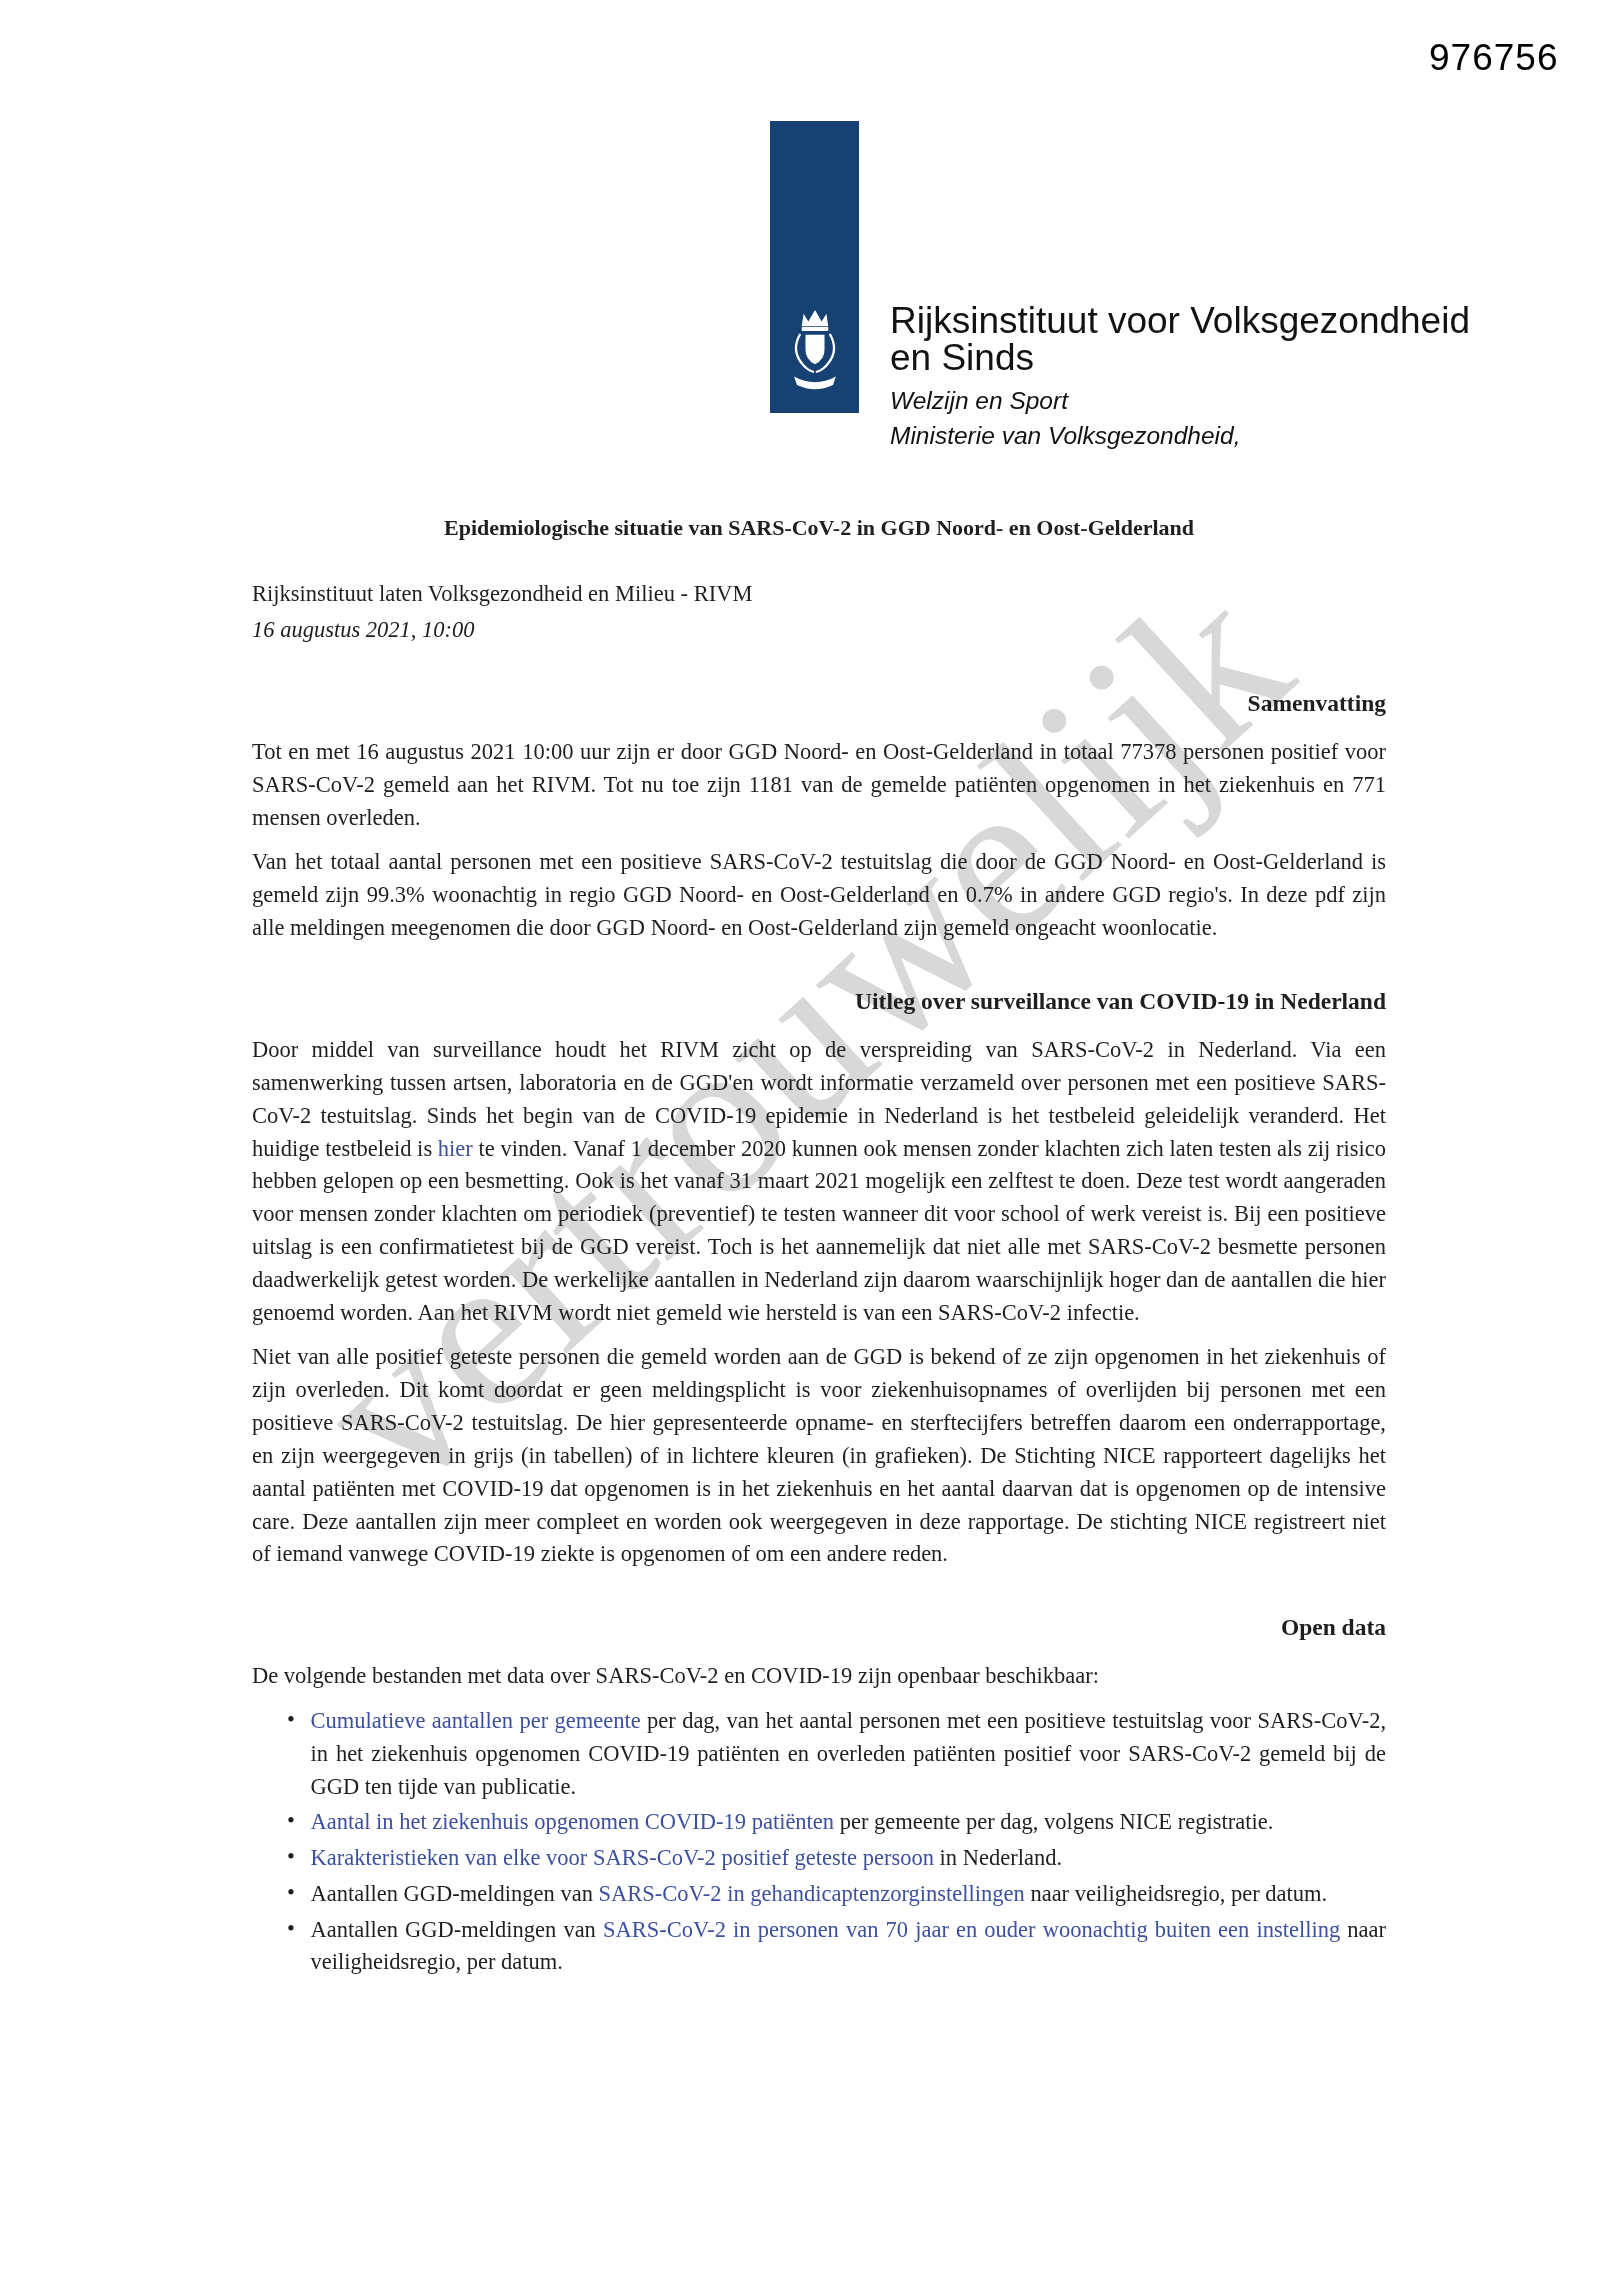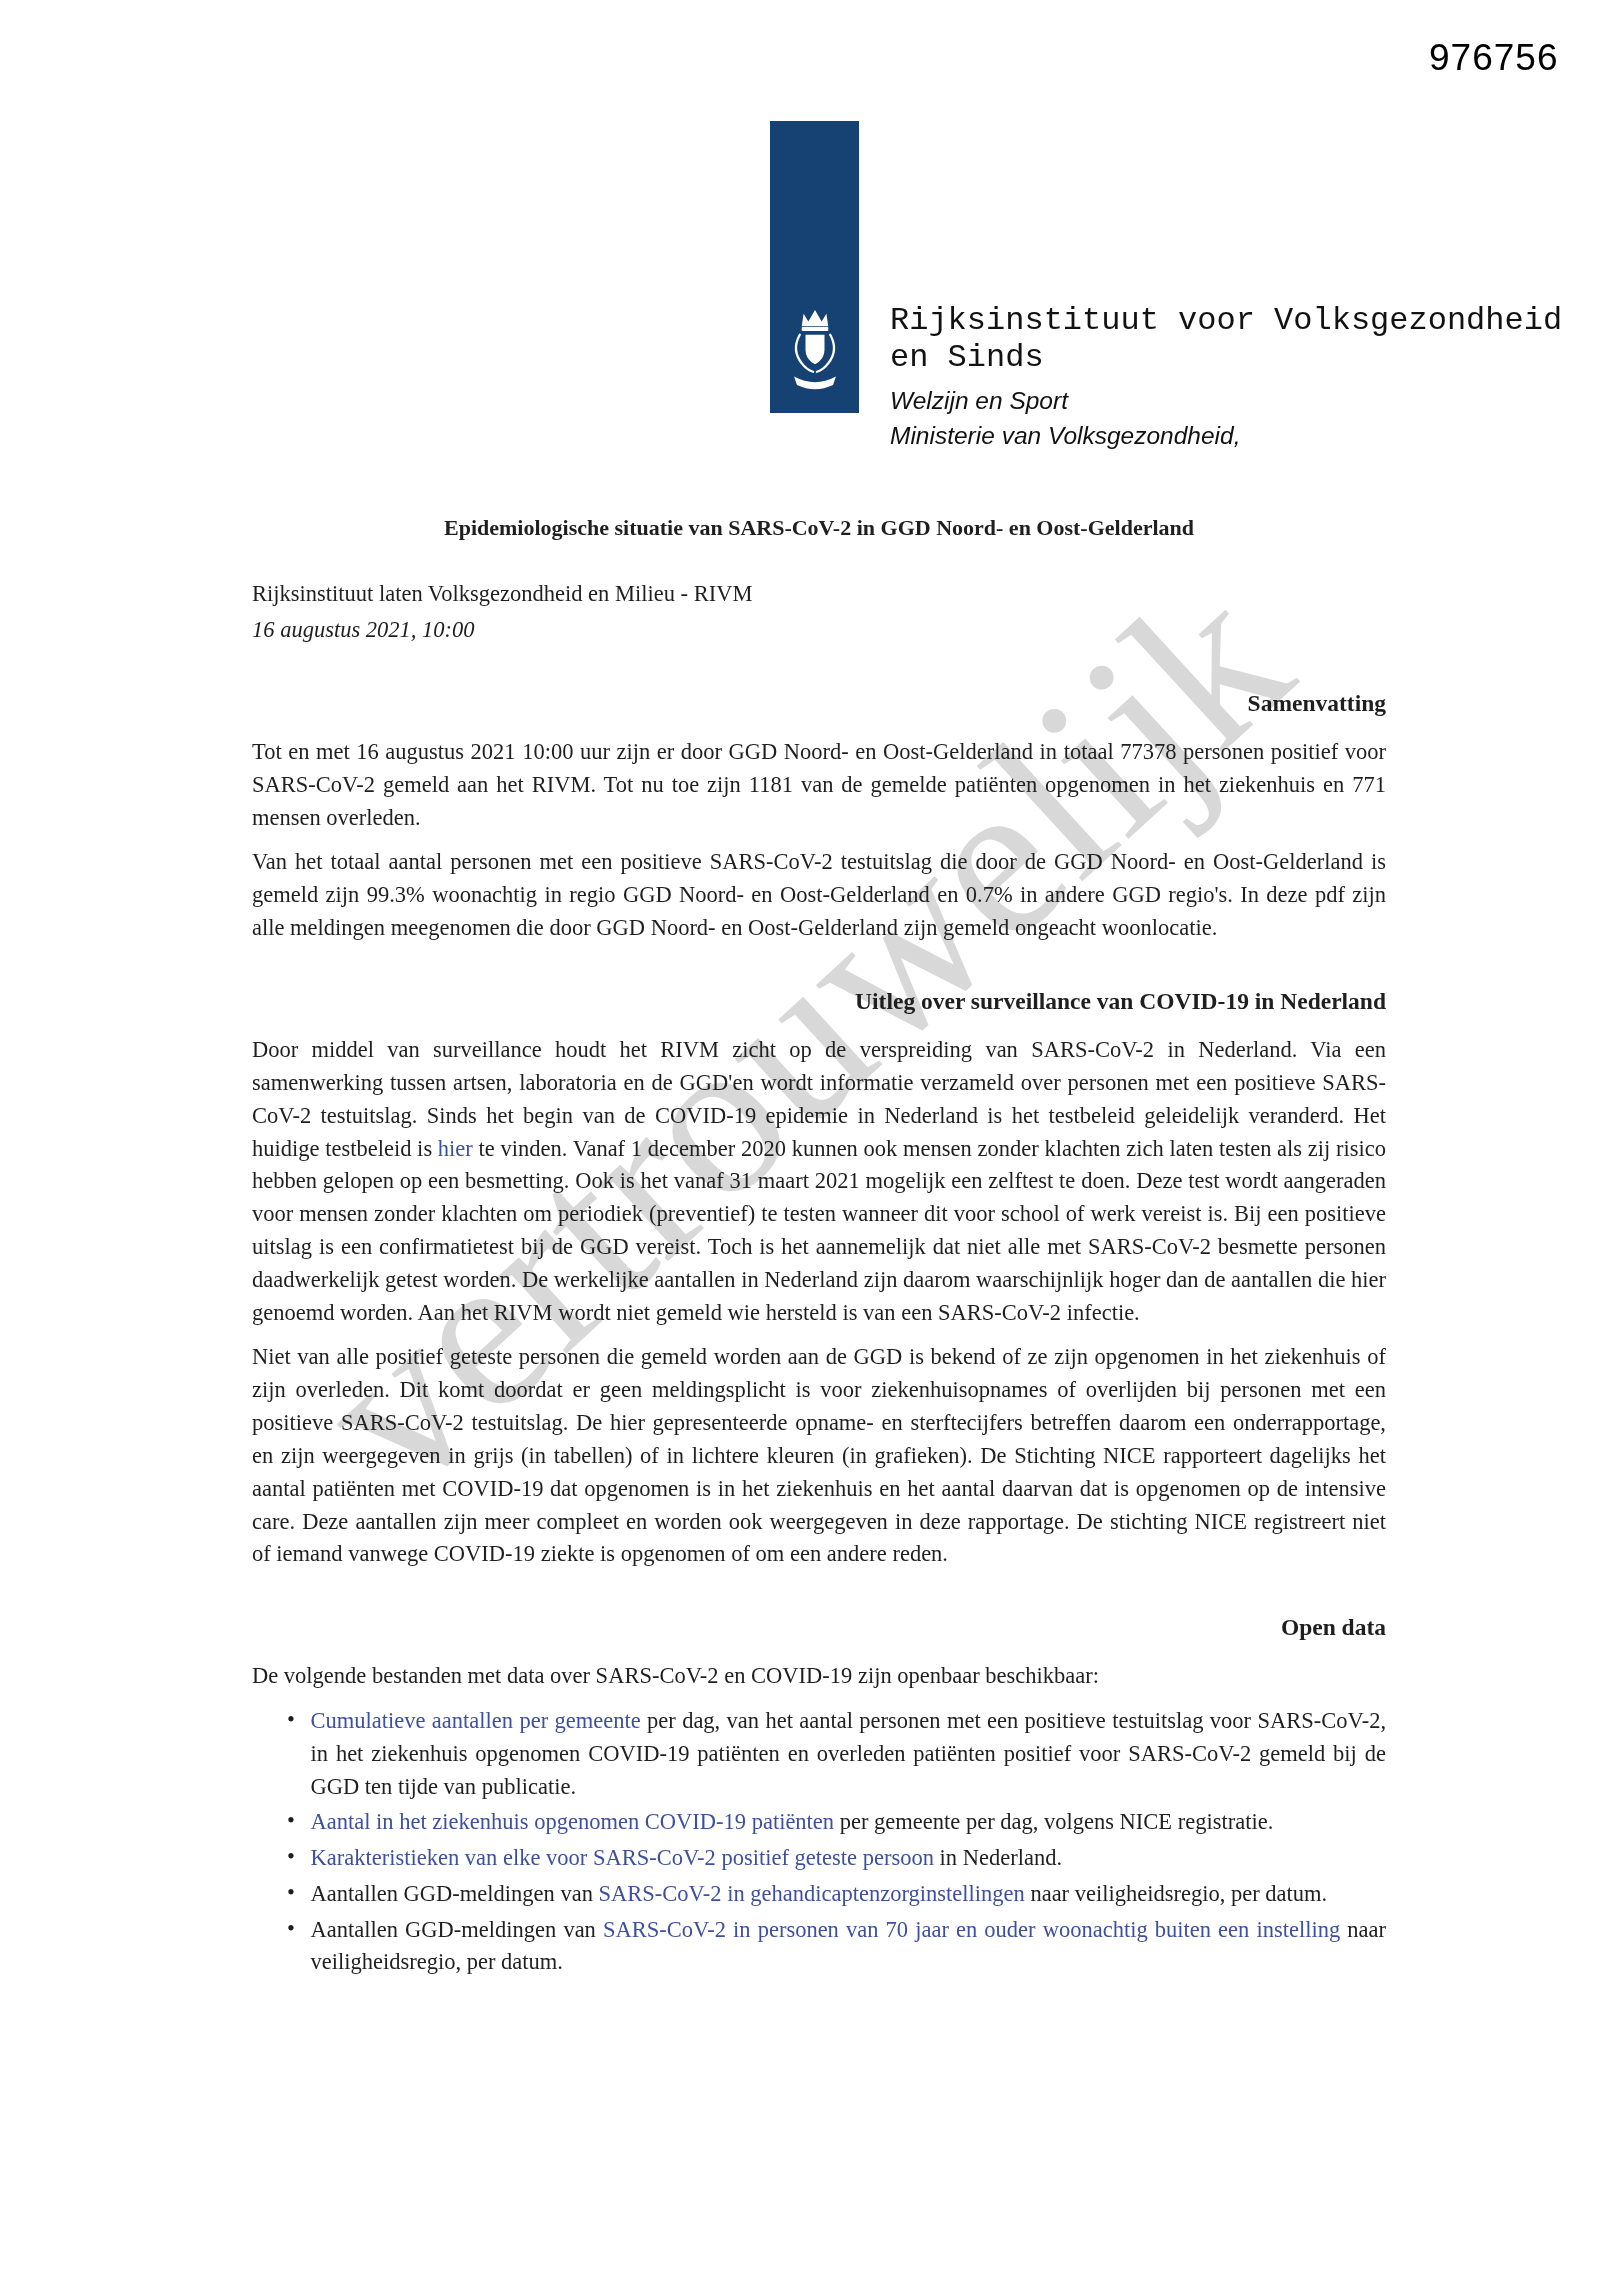--- a/index.html
+++ b/index.html
@@ -58,22 +58,22 @@
     position: absolute;
     left: 50%;
     transform: translateX(-50%);
     bottom: 19.6px;
     width: 57px;
     height: 90px;
     display: block;
   }
   .logo-text { position: absolute; left: 890px; top: 302px; }
   .logo-org {
-    font-family: Liberation Mono, monospace;
-    font-size: 32px;
+    font-family: Liberation Sans, sans-serif;
+    font-size: 37px;
     line-height: 37px;
     color: #121212;
   }
   .logo-ministry {
     font-family: "Liberation Sans", sans-serif;
     font-style: italic;
     font-size: 24.5px;
     line-height: 35px;
     color: #121212;
     margin-top: 6.9px;

